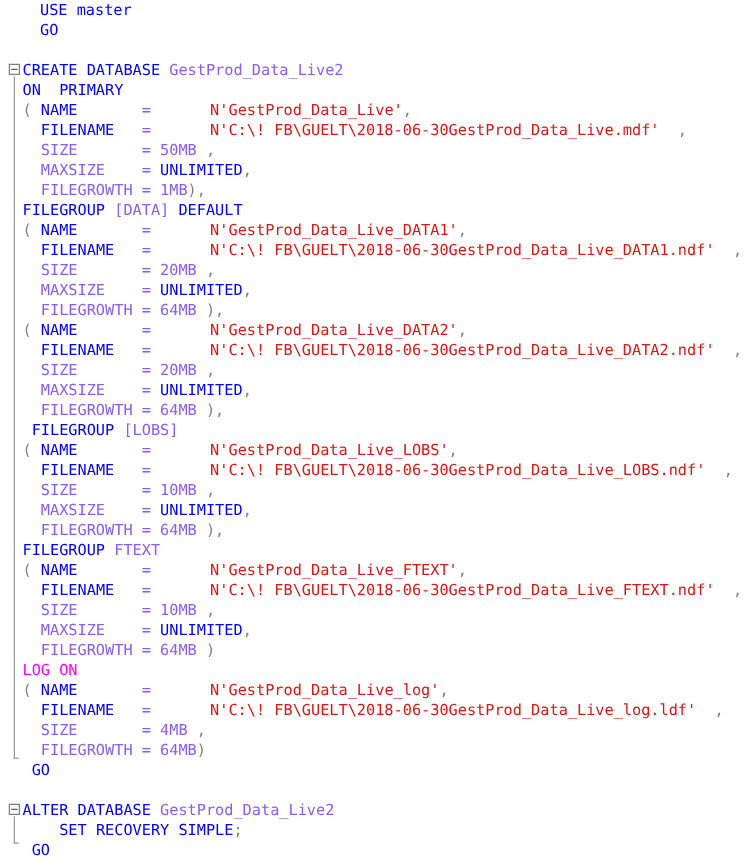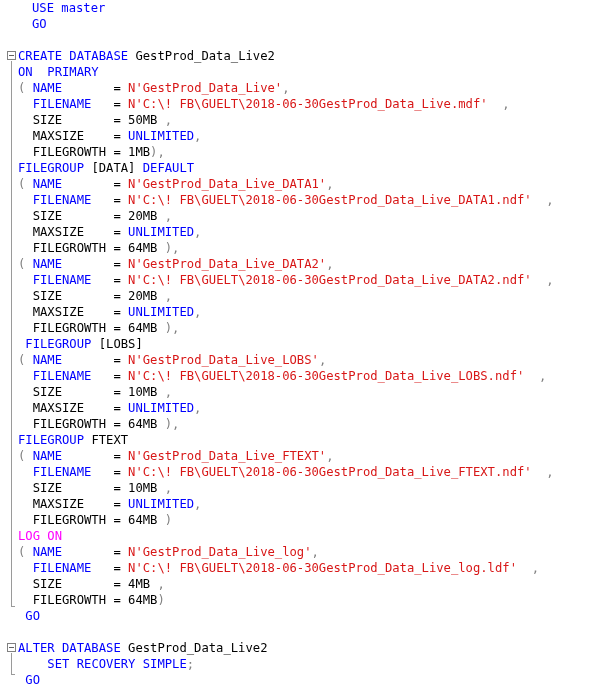--- a/index.html
+++ b/index.html
@@ -78,22 +78,22 @@
     letter-spacing: 0px;
   }
   .ln {
     height: 16px;
     white-space: pre;
   }
 
   
   .kw   { color: #0000ff; }            
   .mag  { color: #ff00ff; }            
-  .str  { color: #d81717; }            
-  .pl   { color: #000000; }            
+  .str  { color: #d81717; margin-left: 40px; }            
+  .pl   { color: #8b5cf6; }            
   .pn   { color: #808080; }            
 </style>
 </head>
 <body>
 
 <div id="editor">
 
   <div class="gutter">
 
     <div class="fold-box" style="left:7px; top:51px;"></div>

